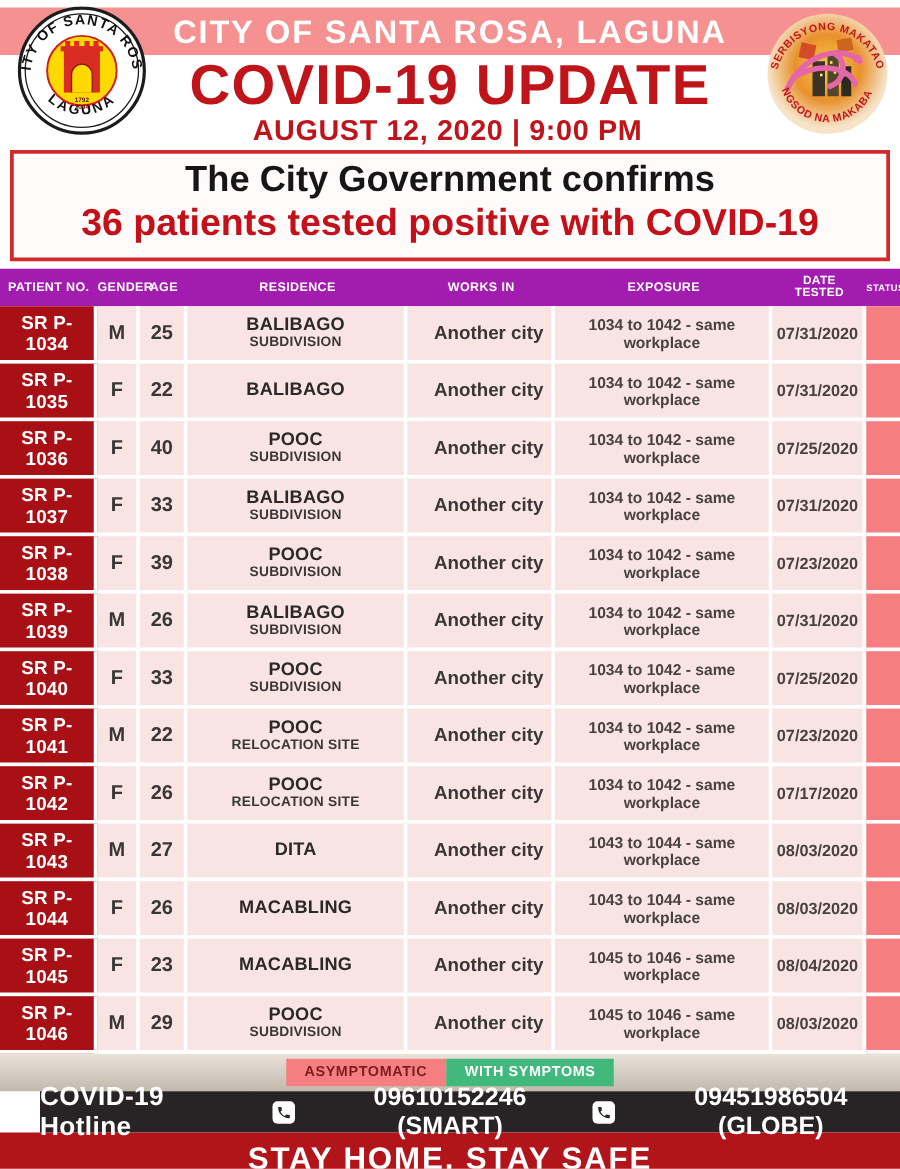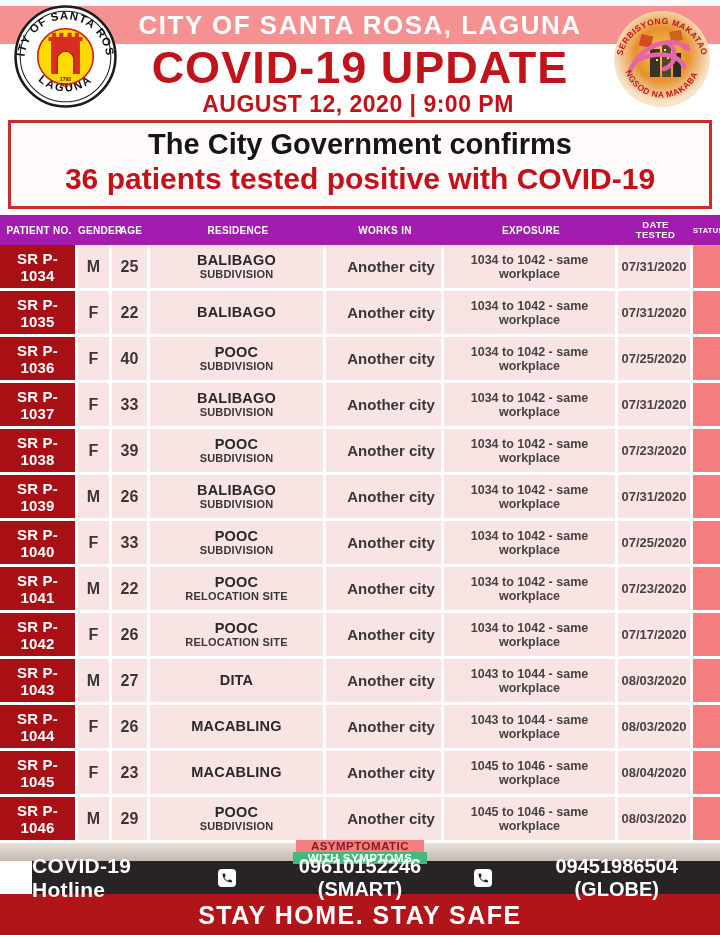--- a/index.html
+++ b/index.html
@@ -55,22 +55,22 @@
   }
   .td.gender,.td.age{font-size:16px;font-weight:700;color:#3a3636;}
   .res-main{font-size:14.5px;font-weight:800;color:#2b2828;line-height:15px;letter-spacing:.2px;}
   .res-sub{font-size:11px;font-weight:700;color:#3a3636;line-height:12px;letter-spacing:.2px;}
   .td.works{font-size:15px;font-weight:700;color:#3a3636;padding-left:15px;}
   .td.exposure{font-size:12.5px;font-weight:700;color:#474240;}
   .td.date{font-size:13px;font-weight:700;color:#474240;}
   .td.status{background:#f57f80;}
   
   .legend-strip{
-    height:18px;background:linear-gradient(#e9e2d9,#c2b9ae);
-    display:flex;align-items:center;justify-content:center;flex-direction:column;
+    height:30px;background:linear-gradient(#e9e2d9,#c2b9ae);
+    display:flex;align-items:center;justify-content:center;
   }
   .legend-chip{
     height:22px;display:flex;align-items:center;padding:0 15px;
     font-size:11.5px;font-weight:800;letter-spacing:.5px;
   }
   .legend-chip.asym{color:#7c1d20;}
   .legend-chip.symp{color:#ffffff;}
   
   .hotline-bar{
     height:33px;background:#282425;color:#ffffff;

